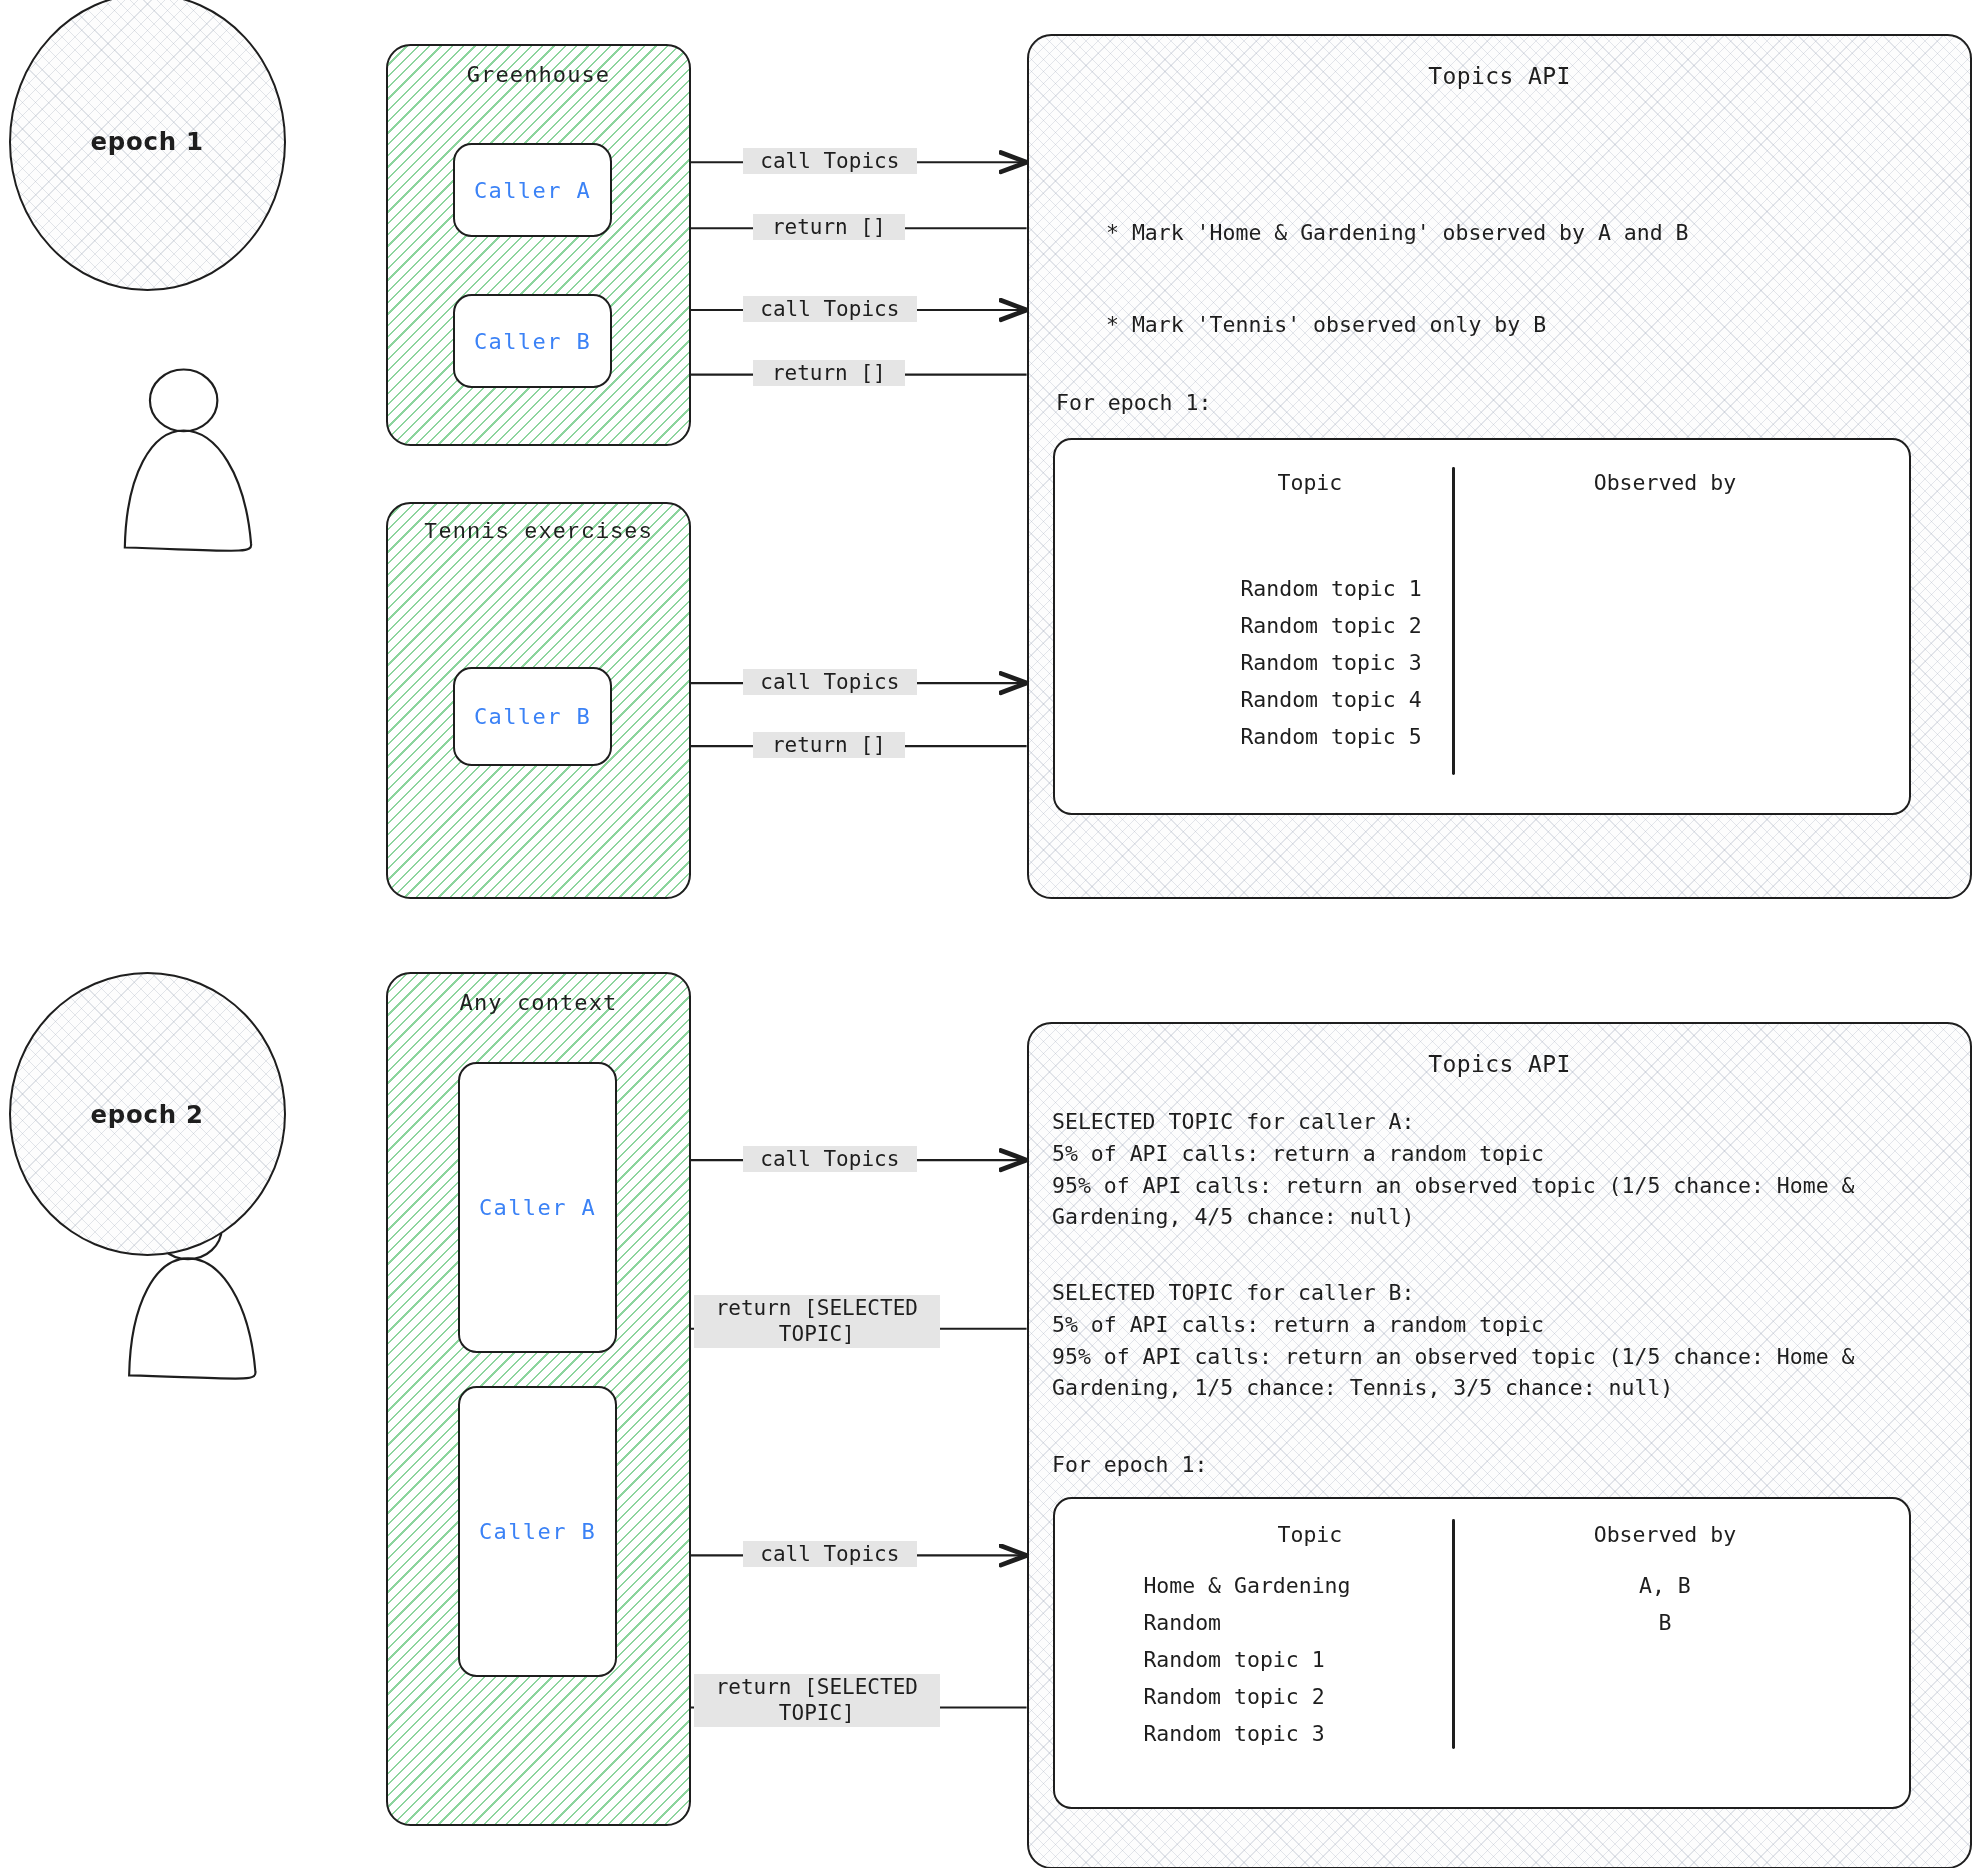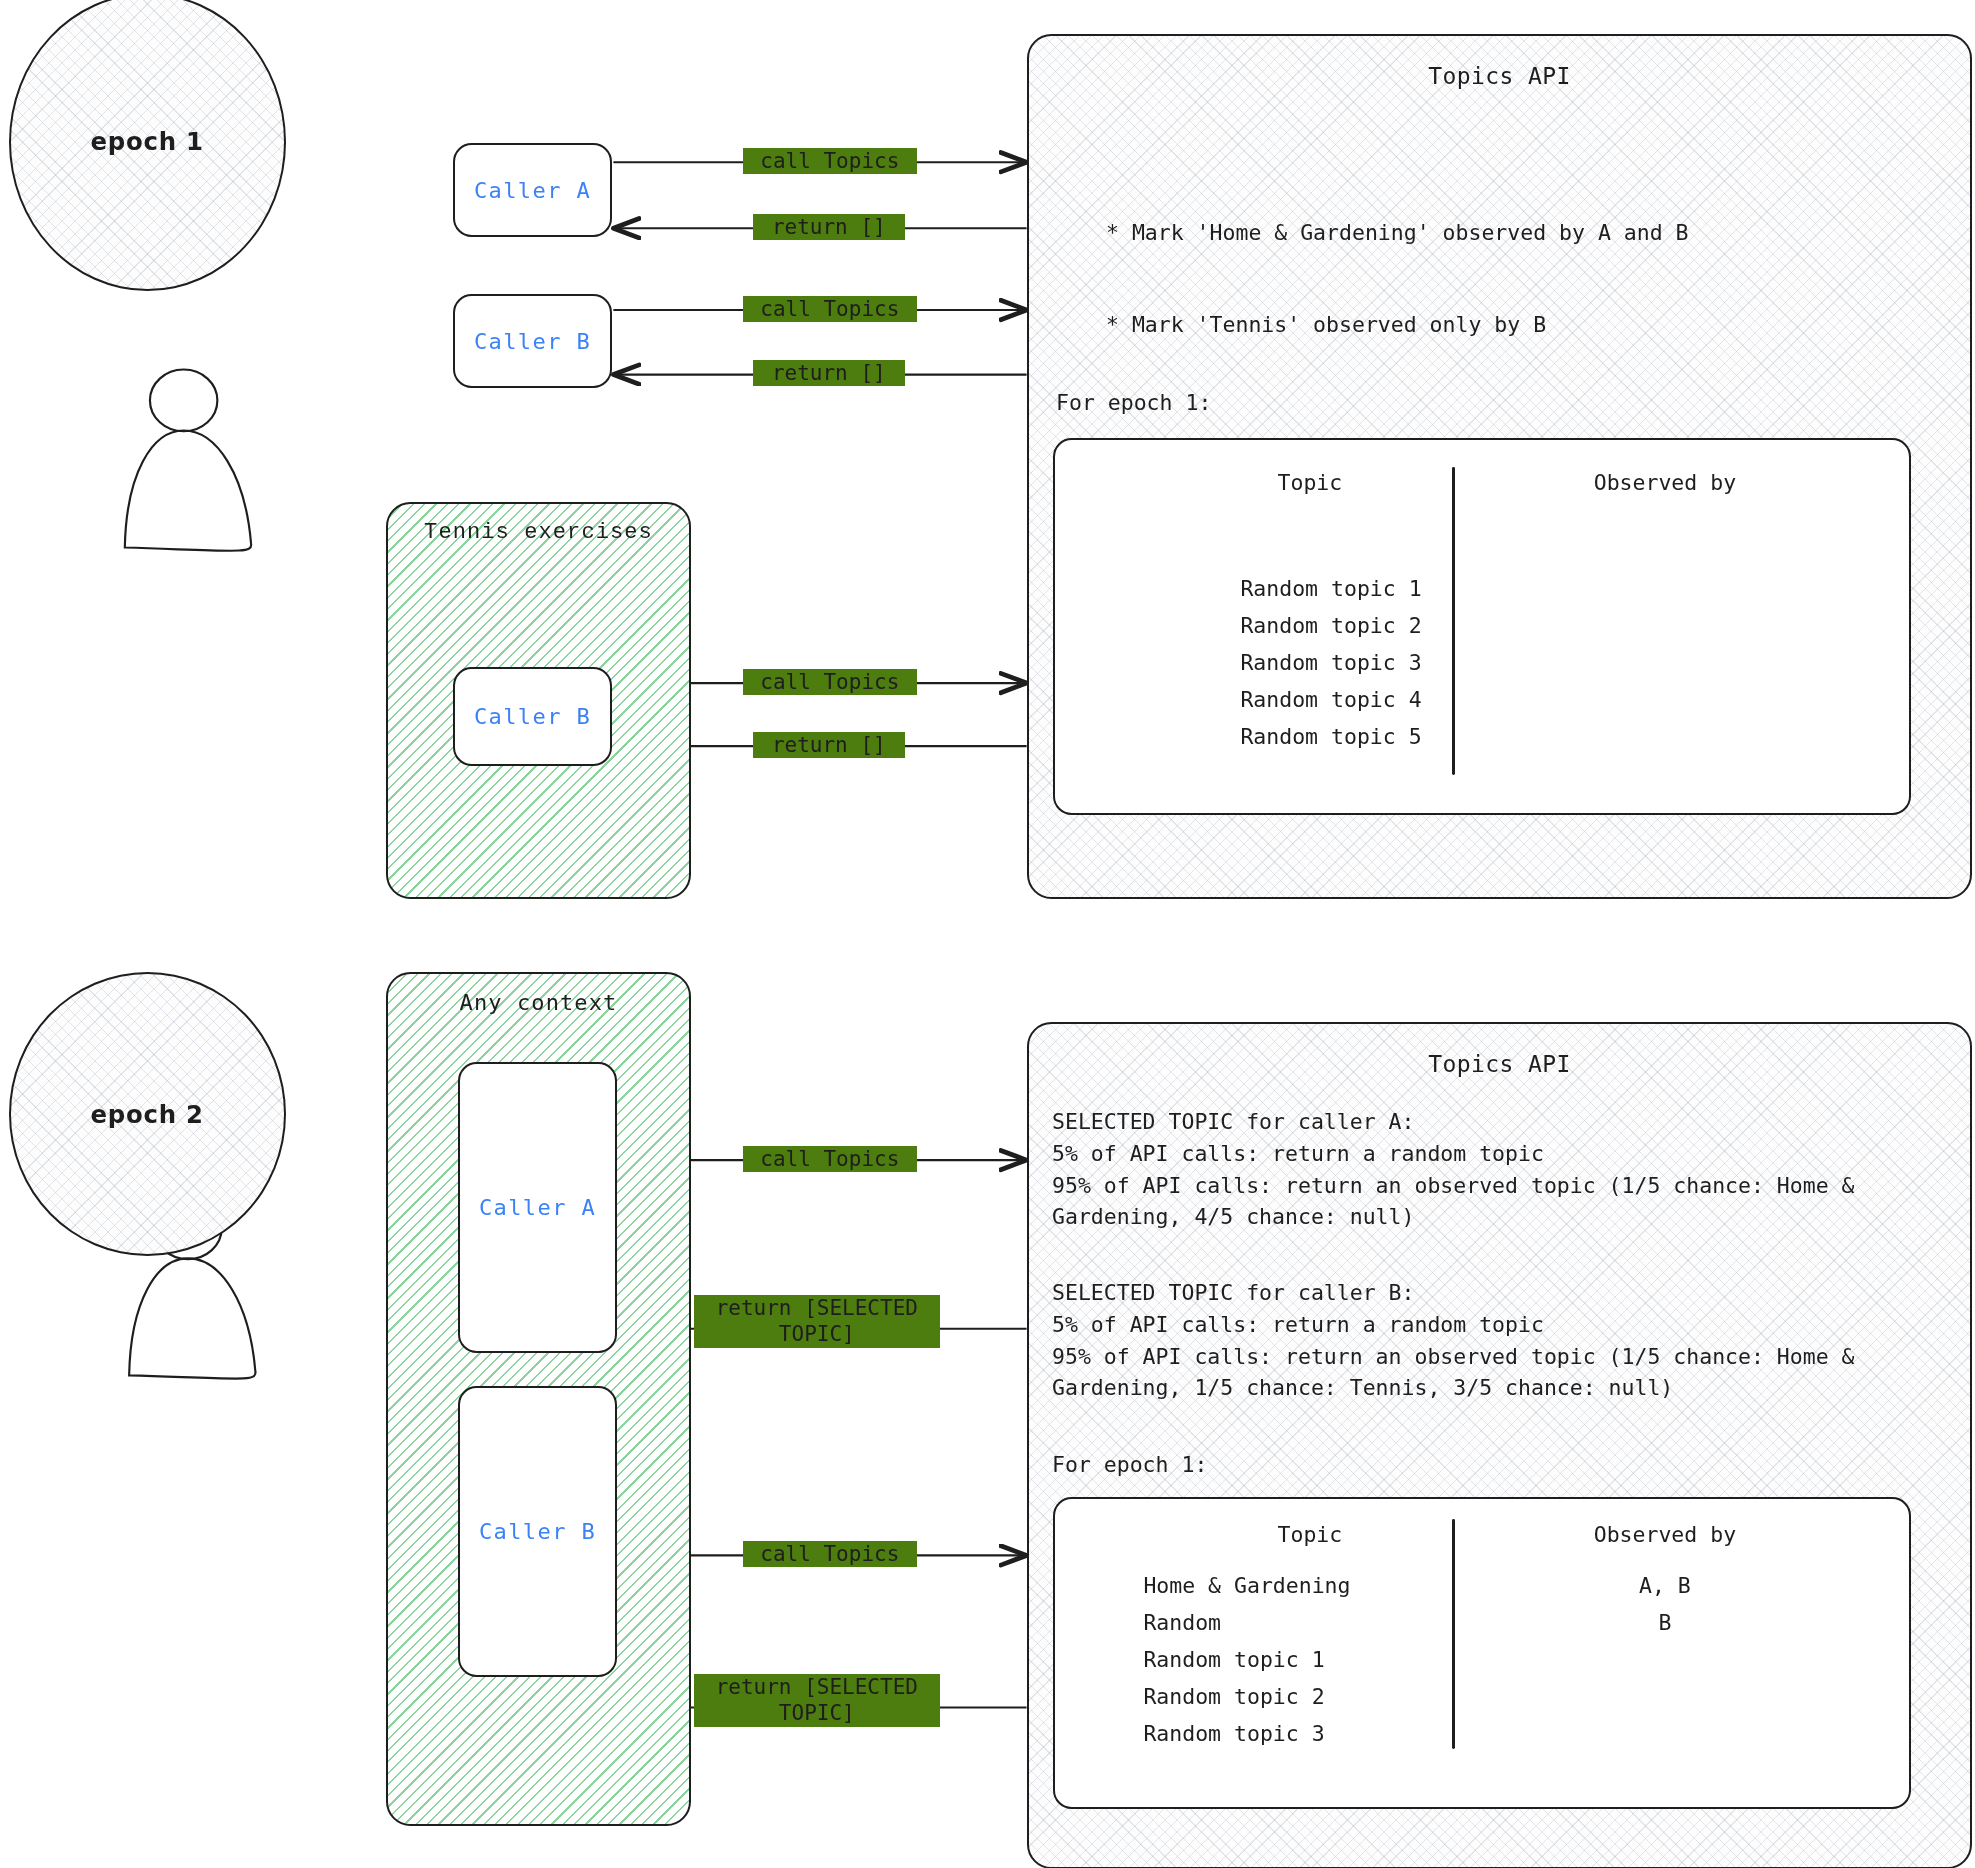--- a/index.html
+++ b/index.html
@@ -107,21 +107,21 @@
   .tbl-col{
     position:absolute;font-size:21.5px;line-height:1.72;
   }
   .tbl-col.center{text-align:center;}
 
   
   .arrow-label{
     position:absolute;
     font-size:21px;
     line-height:1.25;
-    background:#4d7c0f;
+    background:#e5e5e5;
     text-align:center;
     white-space:pre;
     padding:0 4.3px;
     z-index:5;
   }
   svg.overlay{position:absolute;top:0;left:0;width:1975px;height:1869px;pointer-events:none;}
 </style>
 </head>
 <body>
 
@@ -193,20 +193,23 @@
       <ellipse cx="2590" cy="2358" rx="55" ry="24"></ellipse>
       <path d="M2535 2394 C2546 2410 2566 2416 2590 2416 C2614 2416 2634 2410 2645 2394"></path>
       <path d="M2535 2430 C2546 2446 2566 2452 2590 2452 C2614 2452 2634 2446 2645 2430"></path>
     </g>
   </svg>
 
   <div class="abs epoch-bubble" style="left:8.6px;top:-7.2px;width:273px;height:294px;">
     <span class="epoch-label">epoch 1</span>
   </div>
 
+  <div class="abs ctx-box" style="left:386px;top:44px;width:301px;height:398px;">
+    <div class="ctx-title">Greenhouse</div>
+  </div>
   <div class="abs caller-box" style="left:453px;top:143px;width:155px;height:90px;">
     <span>Caller A</span>
   </div>
   <div class="abs caller-box" style="left:453px;top:294px;width:155px;height:90px;">
     <span>Caller B</span>
   </div>
 
   <div class="abs ctx-box" style="left:386px;top:502px;width:301px;height:393px;font-family:Liberation Mono, monospace;">
     <div class="ctx-title">Tennis exercises</div>
   </div>

